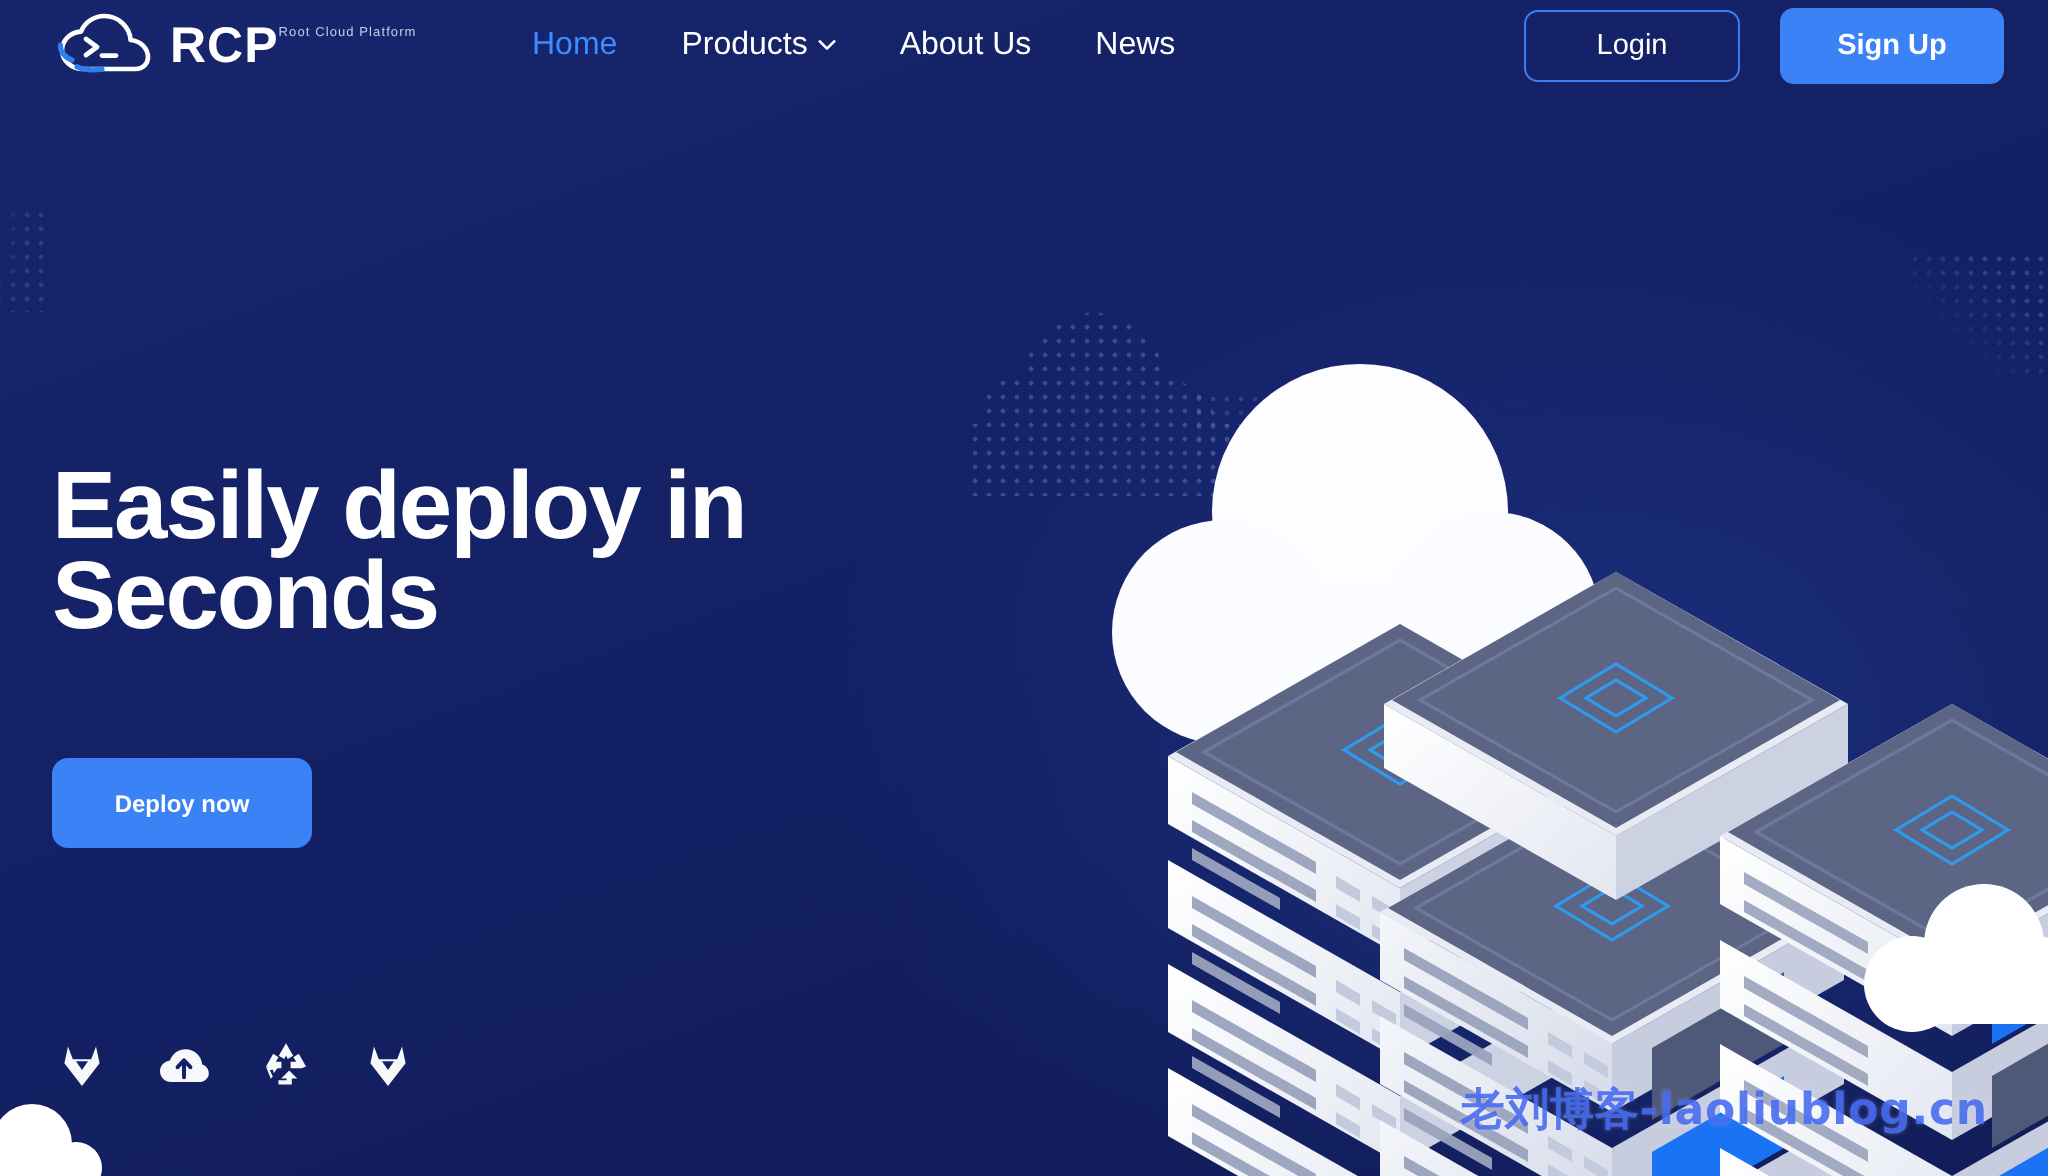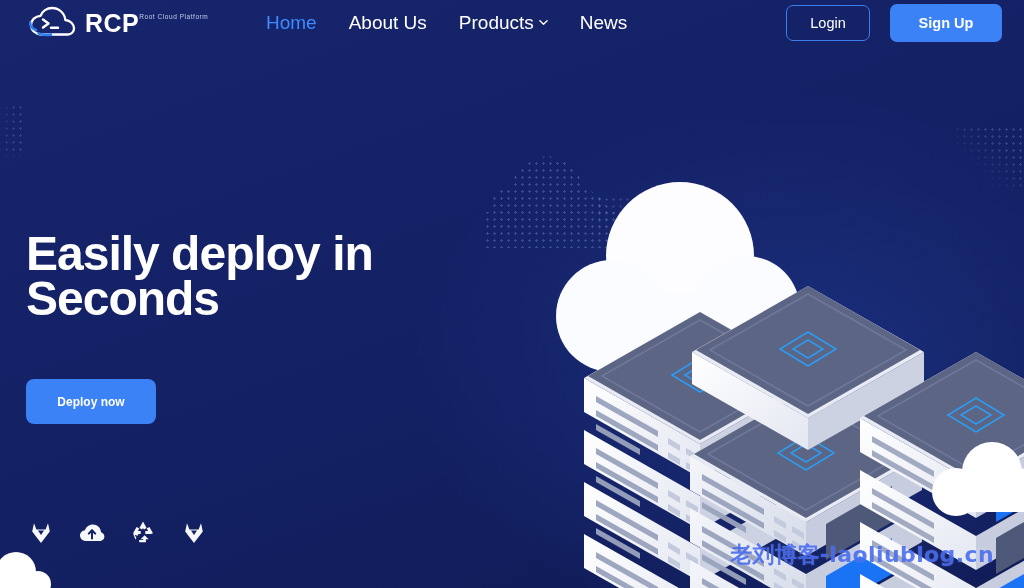--- a/index.html
+++ b/index.html
@@ -88,30 +88,30 @@
   }
 
   .nav {
     display:flex; align-items:center; gap:0;
     margin-left:92px; height:46px;
   }
   .nav-item {
     position:relative;
     display:flex; align-items:center; gap:5px;
     padding:0 16px; height:46px;
-    color:#ffffff; font-size:19px; font-weight:500;
+    color:#ffffff; font-size:16px; font-weight:500;
     text-decoration:none; cursor:pointer; white-space:nowrap;
   }
   .nav-item.active { color:#3d8bff; }
   .chev { display:inline-block; width:9px; height:9px; position:relative; top:-1px; }
   .chev svg { display:block; }
 
   .auth { margin-left:auto; margin-right:22px; display:flex; align-items:center; gap:20px; }
   .btn-login {
-    width:84px; height:36px; border-radius:7px;
+    width:108px; height:36px; border-radius:7px;
     border:1.4px solid #3b7ef0; background:transparent;
     color:#ffffff; font-size:14.5px; font-weight:500;
     font-family:"Liberation Sans",sans-serif;
     display:flex; align-items:center; justify-content:center;
     cursor:pointer;
   }
   .btn-signup {
     width:112px; height:38px; border-radius:7px; border:none;
     background:#3b82f6; color:#ffffff;
     font-size:14.5px; font-weight:600;
@@ -388,29 +388,29 @@
         <span class="logo-title">RCP</span>
         <span class="logo-sub">Root Cloud Platform</span>
       </span>
     </a>
 
     <nav class="nav">
       <a class="nav-item active" href="#">
         <span>Home</span>
       </a>
       <a class="nav-item" href="#">
-        <span>About Us</span>
-      </a>
-      <a class="nav-item" href="#">
         <span>Products</span>
         <span class="chev">
           <svg width="9" height="9" viewBox="0 0 10 10" fill="none">
             <path d="M1 3 L5 7 L9 3" stroke="#ffffff" stroke-width="1.5" stroke-linecap="round" stroke-linejoin="round"></path>
           </svg>
         </span>
+      </a>
+      <a class="nav-item" href="#">
+        <span>About Us</span>
       </a>
       <a class="nav-item" href="#">
         <span>News</span>
       </a>
     </nav>
 
     <div class="auth">
       <button class="btn-login">Login</button>
       <button class="btn-signup">Sign Up</button>
     </div>

